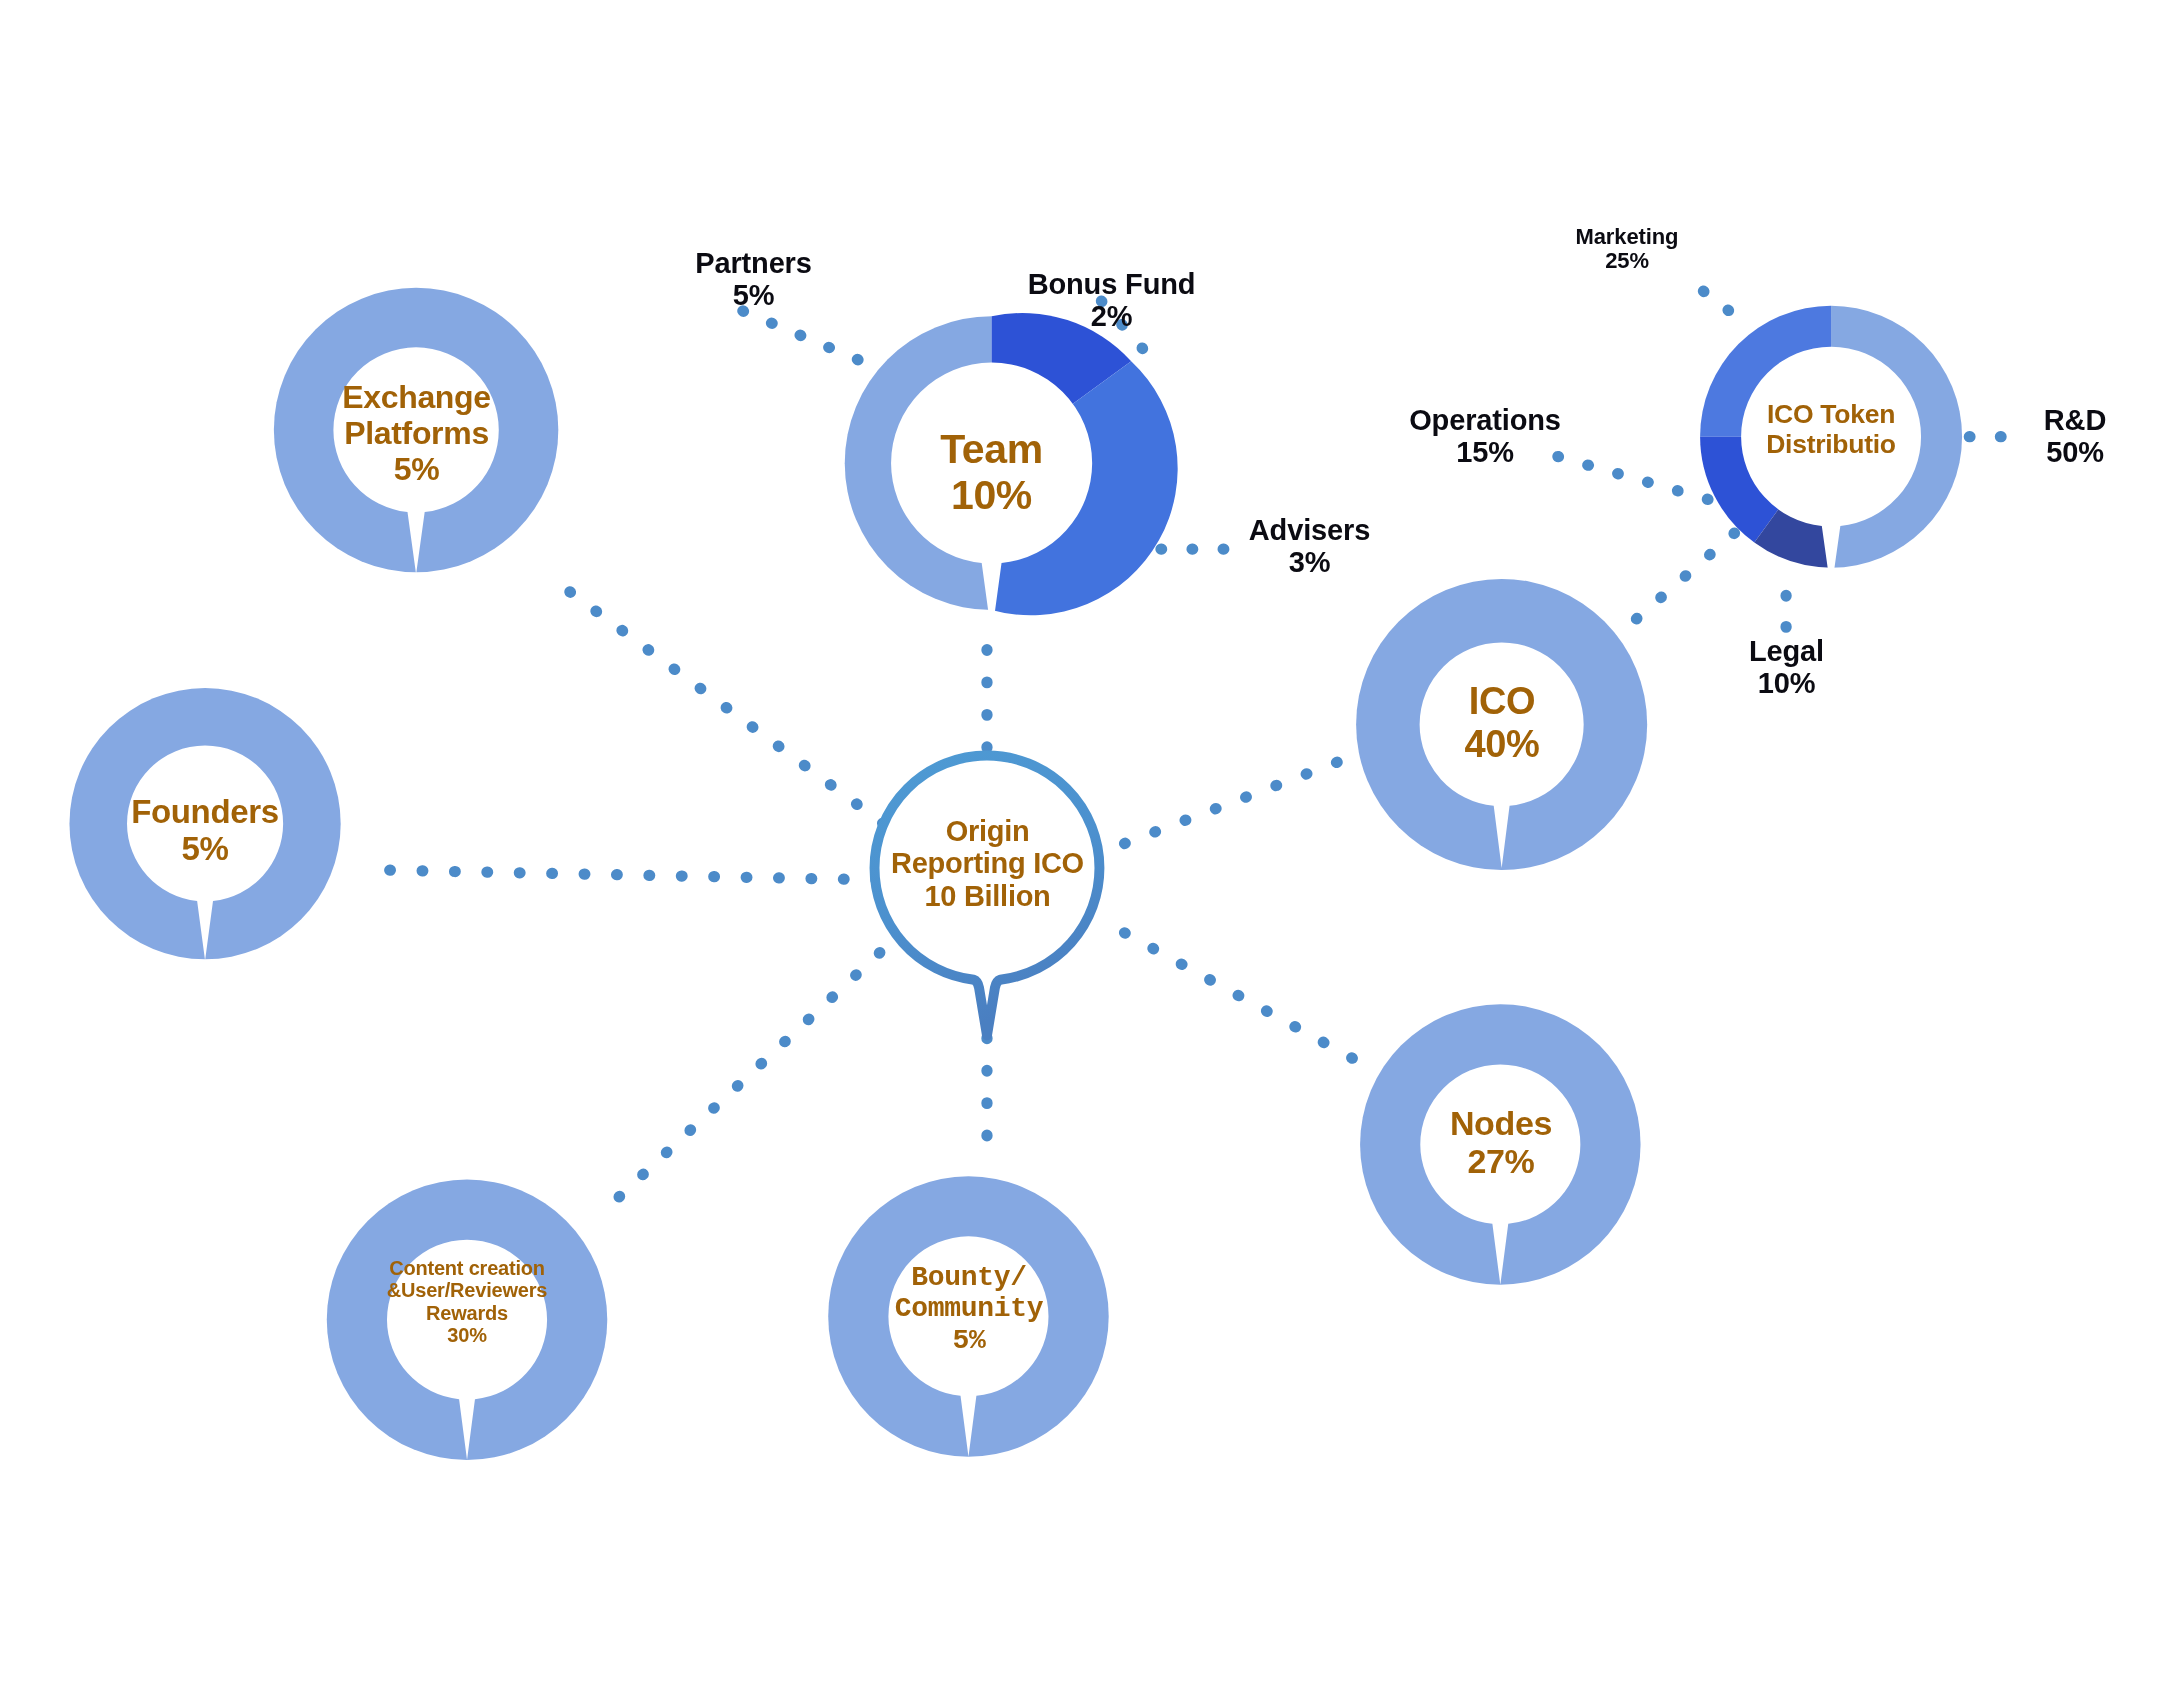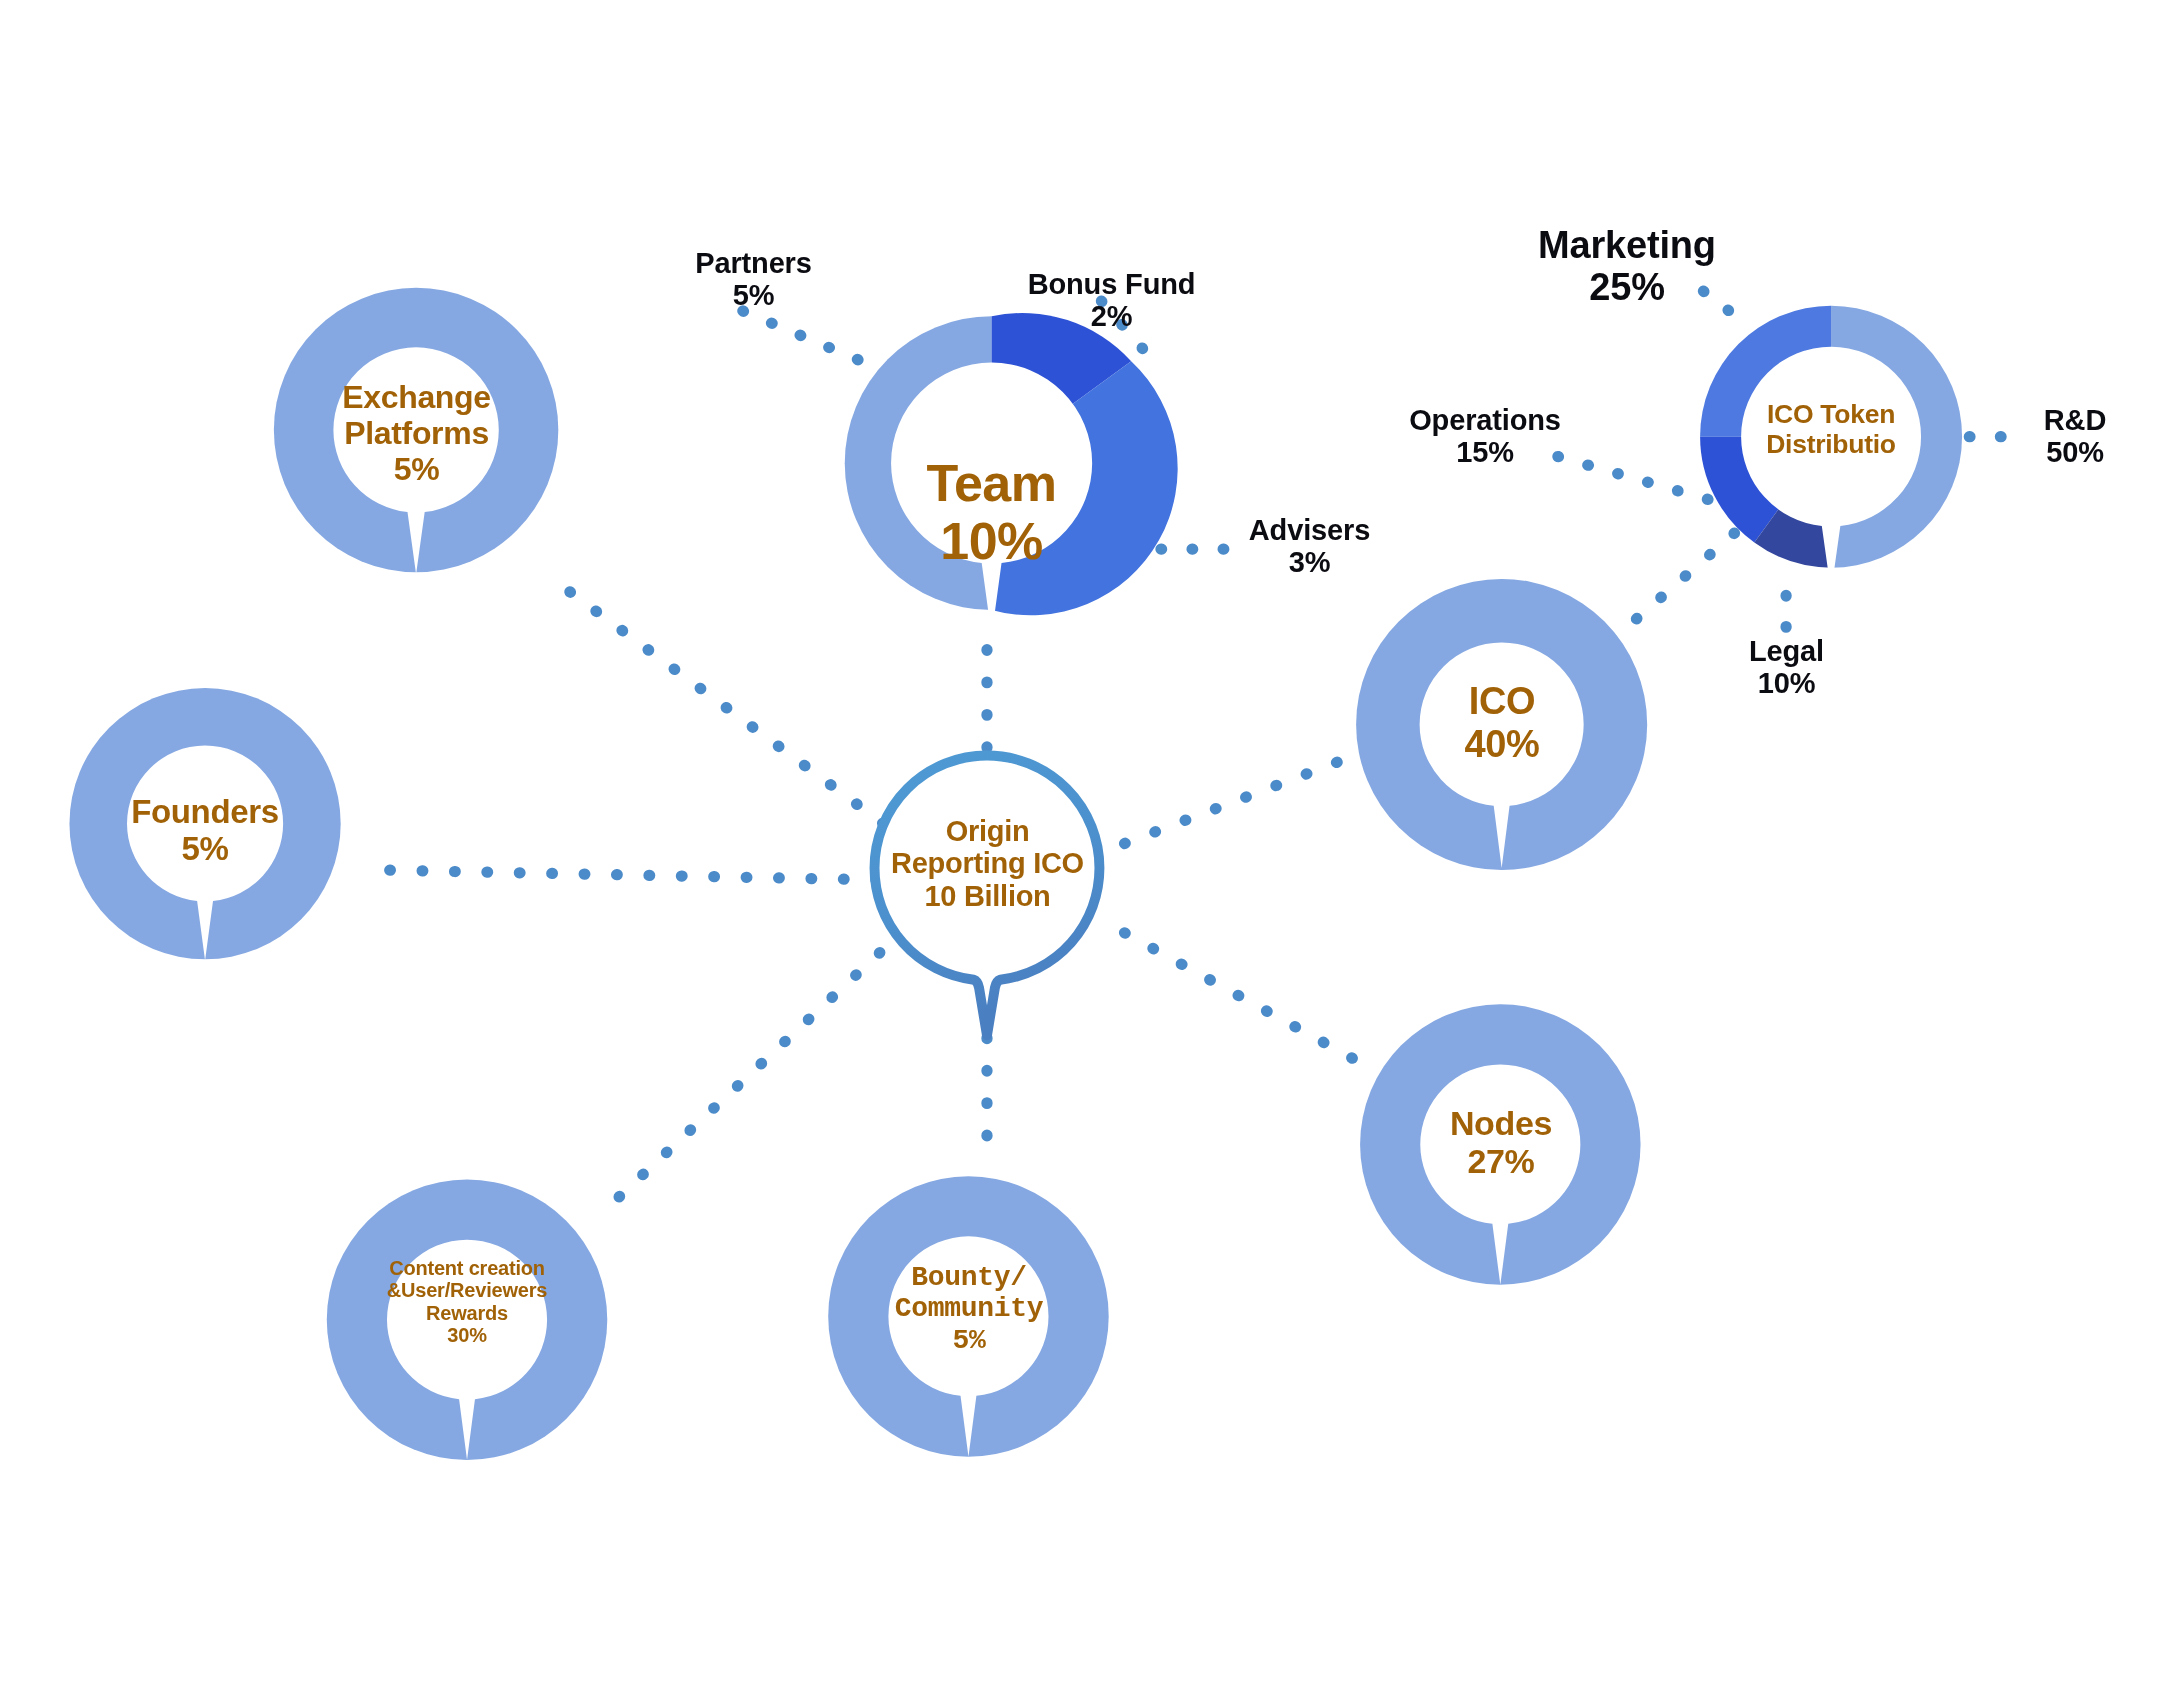--- a/index.html
+++ b/index.html
@@ -194,36 +194,36 @@
   <div class="node-label" style="left:863px; top:1262px; width:212px; font-size:28px;font-family:Liberation Mono, monospace;">Bounty/
 Community
 5%</div>
 
   <div class="node-label" style="left:1395px; top:1104px; width:212px; font-size:34px;">Nodes
 27%</div>
 
   <div class="node-label" style="left:1396px; top:680px; width:212px; font-size:38px;">ICO
 40%</div>
 
-  <div class="node-label" style="left:879px; top:427px; width:225px; font-size:52px;margin-top:27px;">Team
+  <div class="node-label" style="left:879px; top:427px; width:225px; font-size:41px;">Team
 10%</div>
 
   <div class="node-label" style="left:1725px; top:400px; width:212px; font-size:26.5px;">ICO Token
 Distributio</div>
 
   <div class="callout-label" style="left:661px; top:248px; width:185px; font-size:29px;">Partners
 5%</div>
 
   <div class="callout-label" style="left:999px; top:235px; width:225px; font-size:29px;margin-top:34px;">Bonus Fund
 2%</div>
 
   <div class="callout-label" style="left:1217px; top:515px; width:185px; font-size:29px;text-align:center;">Advisers
 3%</div>
 
-  <div class="callout-label" style="left:1528px; top:225px; width:198px; font-size:38px;">Marketing
+  <div class="callout-label" style="left:1528px; top:225px; width:198px; font-size:22px;">Marketing
 25%</div>
 
   <div class="callout-label" style="left:1386px; top:405px; width:198px; font-size:29px;">Operations
 15%</div>
 
   <div class="callout-label" style="left:1704px; top:636px; width:165px; font-size:29px;">Legal
 10%</div>
 
   <div class="callout-label" style="left:1999px; top:405px; width:152px; font-size:29px;">R&amp;D
 50%</div>

